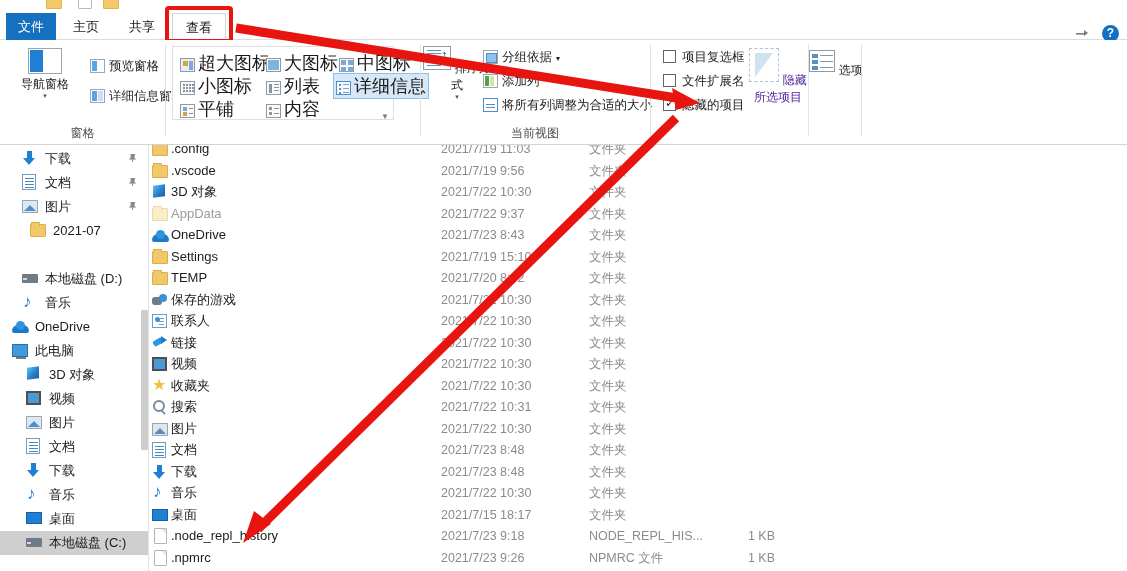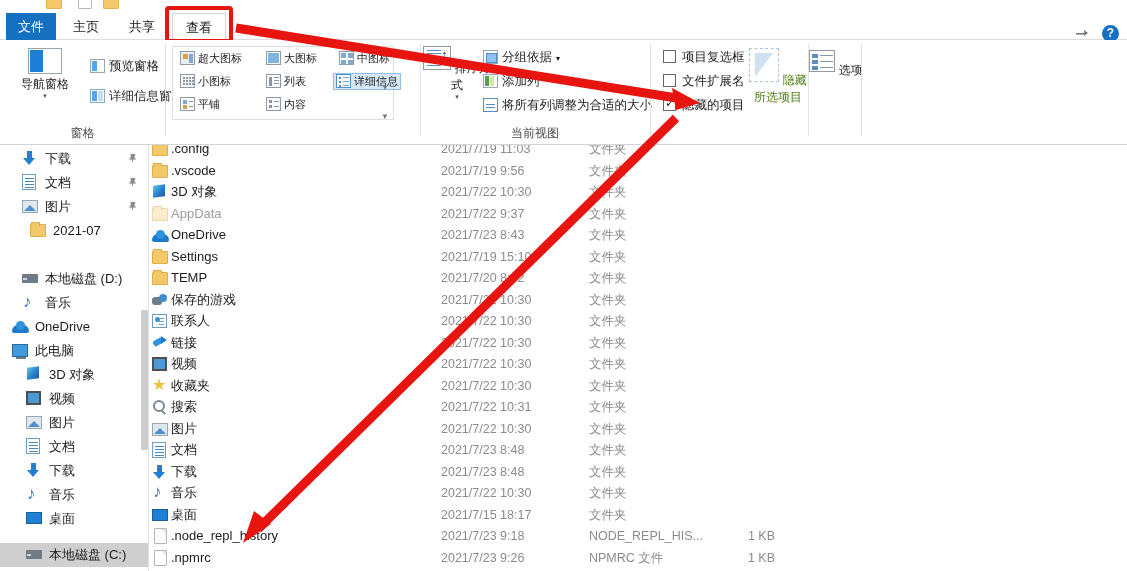--- a/index.html
+++ b/index.html
@@ -82,21 +82,21 @@
   .mini-ico.addcol::after { content:""; position:absolute; left:6px; top:1px; width:4px; height:10px; background:#d2e8a0; }
   .mini-ico.fitcol { border-color:#4f8fcb; }
   .mini-ico.fitcol::before { content:""; position:absolute; left:2px; top:5px; width:9px; height:1px; background:#4f8fcb; box-shadow:0 3px 0 #4f8fcb; }
 
   
   .gallery {
     position:absolute; left:6px; top:6px; width:222px; height:74px;
     border:1px solid #dfdfdf; background:#fff;
   }
   .gal-item {
-    position:absolute; font-size:11px; color:#1b1b1b; white-space:nowrap; cursor:default;
+    position:absolute; font-size:18px; color:#1b1b1b; white-space:nowrap; cursor:default;
     padding:1px 3px;
   }
   .gal-item.selected { background:#d6e8f7; border:1px solid #8cc0e8; padding:0 2px; }
   .gal-ico {
     display:inline-block; vertical-align:-3px; width:15px; height:14px;
     border:1px solid #8f9aa5; background:#fafafa; margin-right:3px; position:relative;
   }
   .gal-ico.a{ background:#e8eef4; }
   .gal-ico.a::before{content:"";position:absolute;left:2px;top:2px;width:5px;height:5px;background:#d9a23c;}
   .gal-ico.a::after{content:"";position:absolute;left:8px;top:2px;width:4px;height:9px;background:#7fa9d4;}
@@ -305,21 +305,21 @@
     <div class="rgroup" style="left:651px; width:157px;">
       <div class="chk-row" style="left:12px; top:9px;">
         <span class="cb"></span><span>项目复选框</span>
       </div>
       <div class="chk-row" style="left:12px; top:33px;">
         <span class="cb"></span><span>文件扩展名</span>
       </div>
       <div class="chk-row" style="left:12px; top:57px;">
         <span class="cb on"></span><span>隐藏的项目</span>
       </div>
-      <div class="bigbtn" style="left:98px; top:8px; width:58px; color:#4d7c0f;">
+      <div class="bigbtn" style="left:98px; top:8px; width:58px; color:#4c1d95;">
         <span class="glyph hidebtn-glyph" style="display:inline-block;"></span>
         <span>隐藏</span>
         <span style="display:block;">所选项目</span>
       </div>
     </div>
     <div class="rsep" style="left:808px;"></div>
 
     <div class="rgroup" style="left:809px; width:52px;">
       <div class="bigbtn" style="left:-10px; top:10px;">
         <span class="glyph optbtn-glyph" style="display:inline-block;"></span>
@@ -345,21 +345,21 @@
         <div class="nav-item" style="top: 146px;"><span style="display: inline-block; width: 22px;"></span><span class="nav-ico"><span class="ic-music" style="display: block;"></span></span><span>音乐</span></div>
         <div class="nav-item" style="top: 170px;"><span style="display: inline-block; width: 12px;"></span><span class="nav-ico"><span class="ic-cloud" style="display: block;"></span></span><span>OneDrive</span></div>
         <div class="nav-item" style="top: 194px;"><span style="display: inline-block; width: 12px;"></span><span class="nav-ico"><span class="ic-pc" style="display: block;"></span></span><span>此电脑</span></div>
         <div class="nav-item" style="top: 218px;"><span style="display: inline-block; width: 26px;"></span><span class="nav-ico"><span class="ic-3d" style="display: block;"></span></span><span>3D 对象</span></div>
         <div class="nav-item" style="top: 242px;"><span style="display: inline-block; width: 26px;"></span><span class="nav-ico"><span class="ic-video" style="display: block;"></span></span><span>视频</span></div>
         <div class="nav-item" style="top: 266px;"><span style="display: inline-block; width: 26px;"></span><span class="nav-ico"><span class="ic-pic" style="display: block;"></span></span><span>图片</span></div>
         <div class="nav-item" style="top: 290px;"><span style="display: inline-block; width: 26px;"></span><span class="nav-ico"><span class="ic-doc" style="display: block;"></span></span><span>文档</span></div>
         <div class="nav-item" style="top: 314px;"><span style="display: inline-block; width: 26px;"></span><span class="nav-ico"><span class="ic-dl" style="display: block;"></span></span><span>下载</span></div>
         <div class="nav-item" style="top: 338px;"><span style="display: inline-block; width: 26px;"></span><span class="nav-ico"><span class="ic-music" style="display: block;"></span></span><span>音乐</span></div>
         <div class="nav-item" style="top: 362px;"><span style="display: inline-block; width: 26px;"></span><span class="nav-ico"><span class="ic-desk" style="display: block;"></span></span><span>桌面</span></div>
-        <div class="nav-item selected" style="top: 398px;"><span style="display: inline-block; width: 26px;"></span><span class="nav-ico"><span class="ic-drive" style="display: block;"></span></span><span>本地磁盘 (C:)</span></div>
+        <div class="nav-item selected" style="top: 386px;"><span style="display: inline-block; width: 26px;"></span><span class="nav-ico"><span class="ic-drive" style="display: block;"></span></span><span>本地磁盘 (C:)</span></div>
       </div>
     <div class="sb-thumb"></div>
     <div class="vsplit"></div>
     <div class="filelist" id="filelist">
         <div class="frow" style="top: -7px;">
           <span class="fico">
             <span class="ic-folder" style="display: block;"></span>
           </span>
           <span class="fname">.config</span>
           <span class="fdate">2021/7/19 11:03</span>

